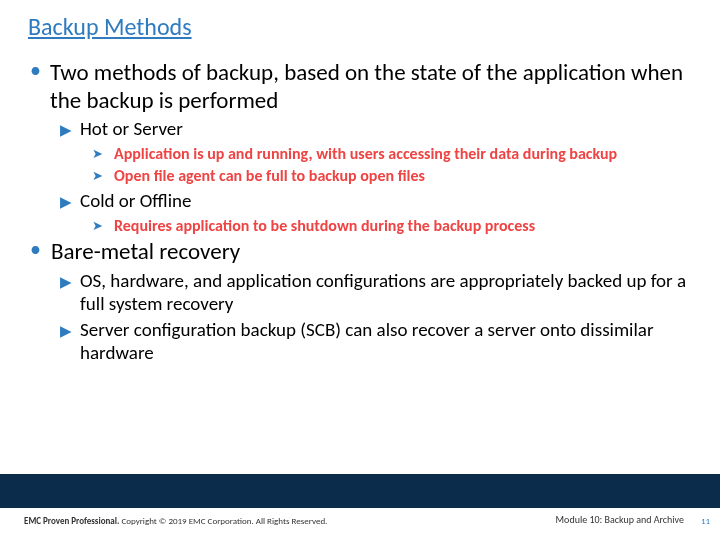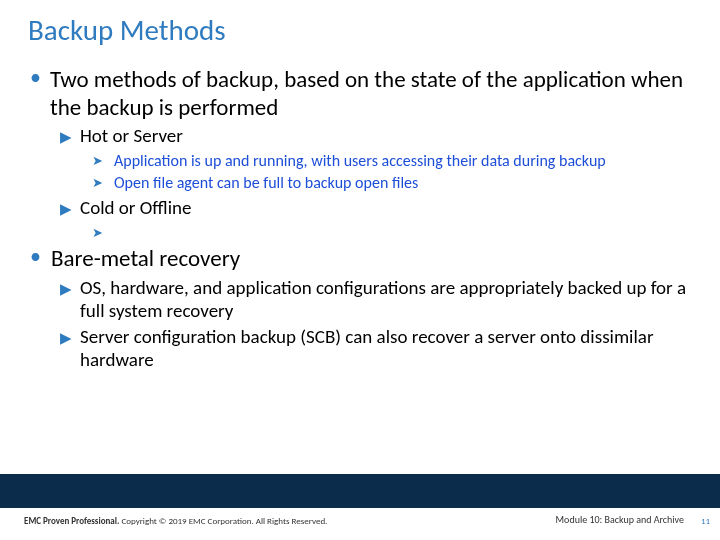--- a/index.html
+++ b/index.html
@@ -1,28 +1,28 @@
 <!DOCTYPE html>
 <html><head>
 <meta charset="utf-8">
 <style>
   * { margin: 0; padding: 0; box-sizing: border-box; }
   html, body { width: 720px; height: 540px; font-family: Calibri, "Segoe UI", Arial, sans-serif; background: #fff; overflow: hidden; }
   .slide { position: relative; width: 720px; height: 540px; }
-  .title { font-size: 29px; color: #2f7bbf; font-weight: 400; padding: 12px 0 0 28px; }
+  .title { font-size: 24px; color: #2f7bbf; font-weight: 400; padding: 12px 0 0 28px; text-decoration: underline; }
   .content { padding: 18px 28px 0 30px; }
   .lvl1 { display: flex; margin-bottom: 4px; }
   .lvl1 .bullet { color: #2f7bbf; font-size: 22px; line-height: 24px; margin-right: 10px; min-width: 10px; }
   .lvl1 .text { font-size: 23px; color: #000; line-height: 1.2; }
   .lvl2 { display: flex; margin: 4px 0 2px 30px; }
   .lvl2 .bullet { color: #2f7bbf; font-size: 15px; line-height: 24px; margin-right: 8px; min-width: 12px; }
   .lvl2 .text { font-size: 19px; color: #000; line-height: 1.2; }
   .lvl3 { display: flex; margin: 2px 0 2px 62px; }
   .lvl3 .bullet { color: #2f7bbf; font-size: 13px; line-height: 20px; margin-right: 8px; min-width: 14px; }
-  .lvl3 .text { font-size: 16px; color: #1d4ed8; line-height: 1.25; }
+  .lvl3 .text { font-size: 16px; color: #ef4444; line-height: 1.25; font-weight: bold; }
   .footer-bar { position: absolute; left: 0; bottom: 32px; width: 100%; height: 34px; background: #0b2c4b; }
   .footer-text { position: absolute; left: 8px; bottom: 14px; font-size: 9px; color: #333; }
   .footer-text .emph { font-weight: 700; margin-left: 16px; }
   .footer-module { position: absolute; right: 36px; bottom: 14px; font-size: 10px; color: #333; }
   .footer-page { position: absolute; right: 10px; bottom: 14px; font-size: 9px; color: #2f7bbf; }
 </style>
 </head>
 <body>
 
 <div class="slide">
@@ -49,20 +49,21 @@
       <div class="text">Open file agent can be full to backup open files</div>
     </div>
 
     <div class="lvl2">
       <div class="bullet">▶</div>
       <div class="text">Cold or Offline</div>
     </div>
 
     <div class="lvl3">
       <div class="bullet">➤</div>
+      <div class="text">Requires application to be shutdown during the backup process</div>
     </div>
 
     <div class="lvl1">
       <div class="bullet">•</div>
       <div class="text">Bare-metal recovery</div>
     </div>
 
     <div class="lvl2">
       <div class="bullet">▶</div>
       <div class="text">OS, hardware, and application configurations are appropriately backed up for a full system recovery</div>

